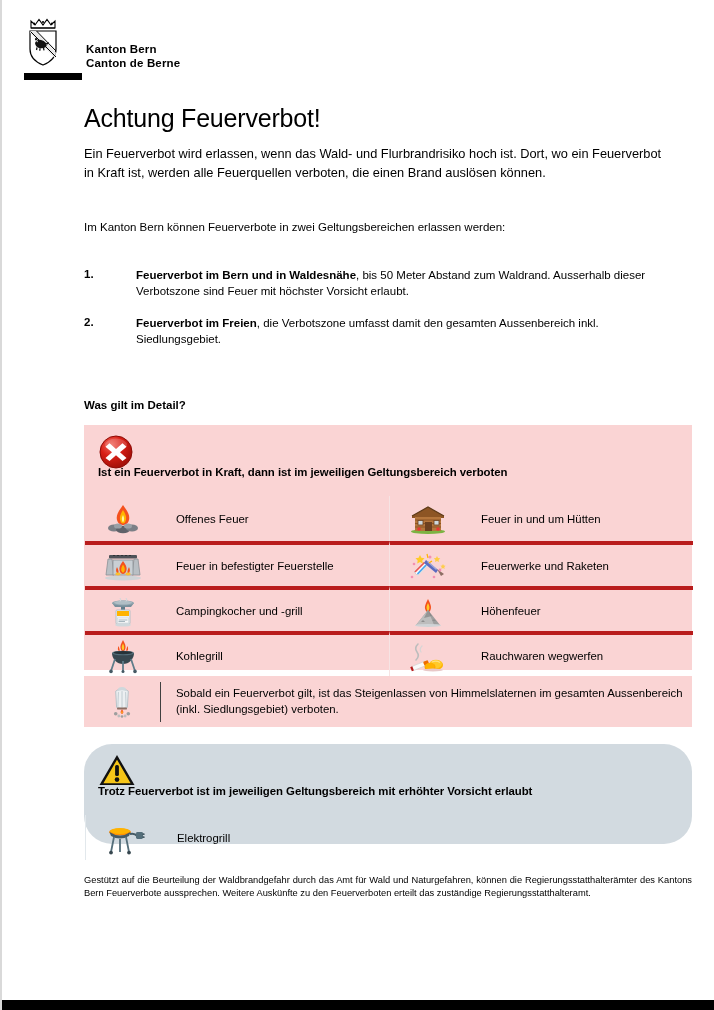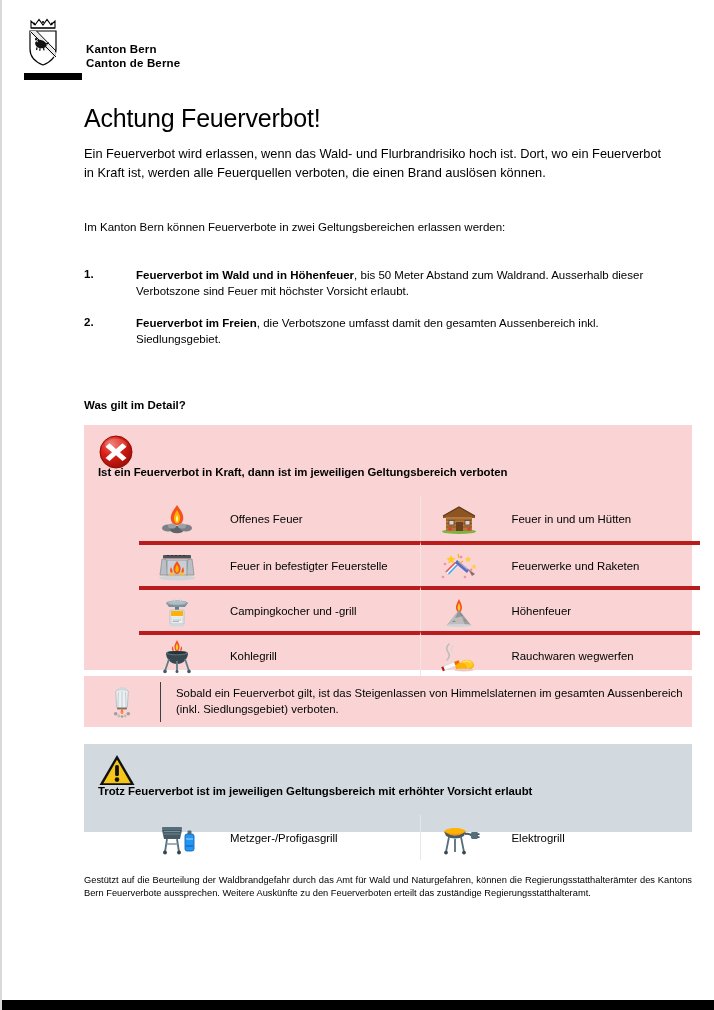--- a/index.html
+++ b/index.html
@@ -130,21 +130,21 @@
     position: absolute;
     left: 82px;
     width: 608px;
     box-sizing: border-box;
   }
   .panel-red   { background: #fad4d4; }
   .panel-grey  { background: #d2dae0; }
 
   #box-prohibit { top: 425px; height: 245px; }
   #box-lantern  { top: 676px; height: 51px; }
-  #box-allowed  { top: 744px; height: 88px; }
+  #box-allowed  { top: 744px; height: 100px; border-radius: 28px; }
 
   .badge {
     position: absolute;
     left: 14px;
     top: 9px;
     width: 36px;
     height: 36px;
   }
   .panel-heading {
     position: absolute;
@@ -152,24 +152,23 @@
     top: 41px;
     font-size: 11.4px;
     font-weight: bold;
     letter-spacing: -0.05px;
     white-space: nowrap;
   }
 
   
   .grid {
     position: absolute;
-    left: 8px;
+    left: 1px;
     width: 100%;
     box-sizing: border-box;
-    padding-left: 47px;
   }
   #grid-prohibit { top: 71px; }
   #grid-allowed  { top: 71px; }
 
   .grid-row {
     display: flex;
     width: 100%;
   }
   .cell {
     display: flex;
@@ -302,21 +301,21 @@
 
     <h1 class="title">Achtung Feuerverbot!</h1>
 
     <div class="lead">Ein Feuerverbot wird erlassen, wenn das Wald- und Flurbrandrisiko hoch ist. Dort, wo ein Feuerverbot in Kraft ist, werden alle Feuerquellen verboten, die einen Brand auslösen können.</div>
 
     <div class="subintro">Im Kanton Bern können Feuerverbote in zwei Geltungsbereichen erlassen werden:</div>
 
     <div class="numlist">
       <div class="numrow">
         <span class="num">1.</span>
-        <div class="body"><b>Feuerverbot im Wald und in Höhenfeuer</b><span>, bis 50 Meter Abstand zum Waldrand. Ausserhalb dieser Verbotszone sind Feuer mit höchster Vorsicht erlaubt.</span></div>
+        <div class="body"><b>Feuerverbot im Bern und in Waldesnähe</b><span>, bis 50 Meter Abstand zum Waldrand. Ausserhalb dieser Verbotszone sind Feuer mit höchster Vorsicht erlaubt.</span></div>
       </div>
       <div class="numrow">
         <span class="num">2.</span>
         <div class="body"><b>Feuerverbot im Freien</b><span>, die Verbotszone umfasst damit den gesamten Aussenbereich inkl. Siedlungsgebiet.</span></div>
       </div>
     </div>
 
     <div class="section-q">Was gilt im Detail?</div>
   </div>
 
@@ -529,39 +528,20 @@
         <path d="M19 2 L36.5 32 L1.5 32 Z" fill="#111"></path>
         <path d="M19 5 L34 31 L4 31 Z" fill="#f5c518" stroke="#111" stroke-width="1.6" stroke-linejoin="round"></path>
         <rect x="17.1" y="12" width="3.8" height="11" rx="1.6" fill="#111"></rect>
         <circle cx="19" cy="26.6" r="2.3" fill="#111"></circle>
       </svg>
     </div>
     <div class="panel-heading">Trotz Feuerverbot ist im jeweiligen Geltungsbereich mit erhöhter Vorsicht erlaubt</div>
 
     <div class="grid" id="grid-allowed">
       <div class="grid-row">
-        <div class="cell">
-          <div class="ic">
-            <svg viewBox="0 0 44 34" width="44" height="34">
-              <rect x="7" y="6" width="20" height="3" rx="1" fill="#546e7a"></rect>
-              <path d="M7 9 H27 L25 18 H9 Z" fill="#455a64"></path>
-              <path d="M9 10.5 H25" stroke="#78909c" stroke-width="1"></path>
-              <path d="M8.5 13 H25.5" stroke="#78909c" stroke-width="0.8"></path>
-              <path d="M12 18 L10 31 M22 18 L24 31" stroke="#546e7a" stroke-width="1.8" fill="none"></path>
-              <path d="M11 23 H23" stroke="#78909c" stroke-width="1.4"></path>
-              <circle cx="10" cy="31.6" r="2" fill="#37474f"></circle>
-              <circle cx="24" cy="31.6" r="2" fill="#37474f"></circle>
-              <rect x="30" y="13" width="9" height="17" rx="2" fill="#2196f3" stroke="#1565c0" stroke-width="0.9"></rect>
-              <rect x="32.5" y="9.5" width="4" height="4" rx="1" fill="#546e7a"></rect>
-              <rect x="31" y="17" width="7" height="2" fill="#64b5f6"></rect>
-              <rect x="31" y="24" width="7" height="2" fill="#1976d2"></rect>
-            </svg>
-          </div>
-          <div class="lbl">Metzger-/Profigasgrill</div>
-        </div>
         <div class="cell sep-v-grey">
           <div class="ic">
             <svg viewBox="0 0 44 34" width="44" height="34">
               <ellipse cx="18" cy="11" rx="11" ry="3.6" fill="#ff8f00"></ellipse>
               <ellipse cx="18" cy="10" rx="10" ry="3" fill="#ffb300"></ellipse>
               <path d="M7.5 11 Q18 18 28.5 11 L27 15 Q18 20 9 15 Z" fill="#455a64"></path>
               <path d="M12 16 L9 31 M24 16 L27 31 M18 18 L18 31" stroke="#546e7a" stroke-width="1.8" fill="none"></path>
               <circle cx="9" cy="31.6" r="1.9" fill="#37474f"></circle>
               <circle cx="27" cy="31.6" r="1.9" fill="#37474f"></circle>
               <path d="M28 13 Q33 12 35 15" stroke="#455a64" stroke-width="2" fill="none"></path>

